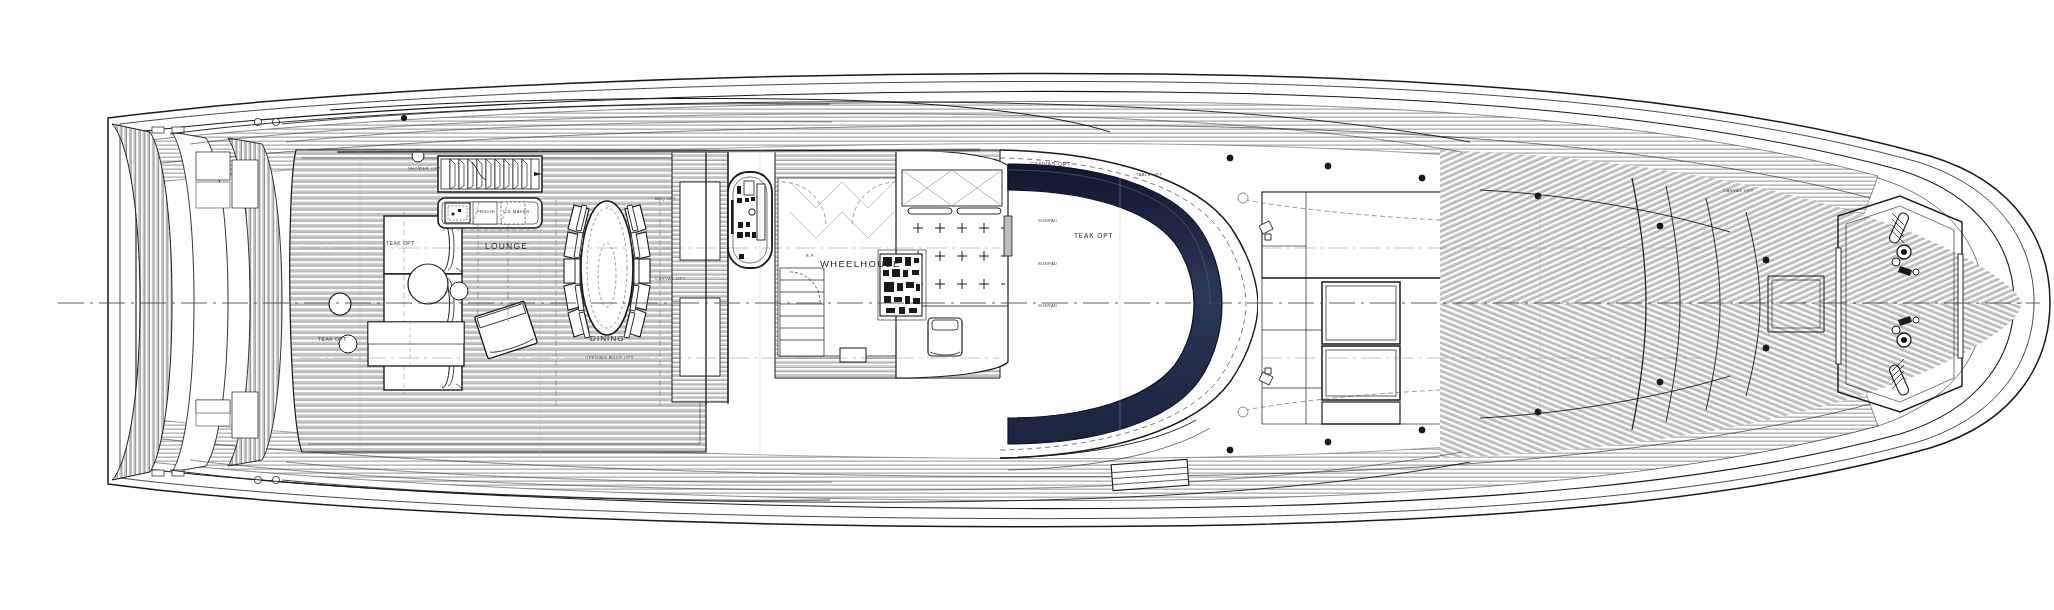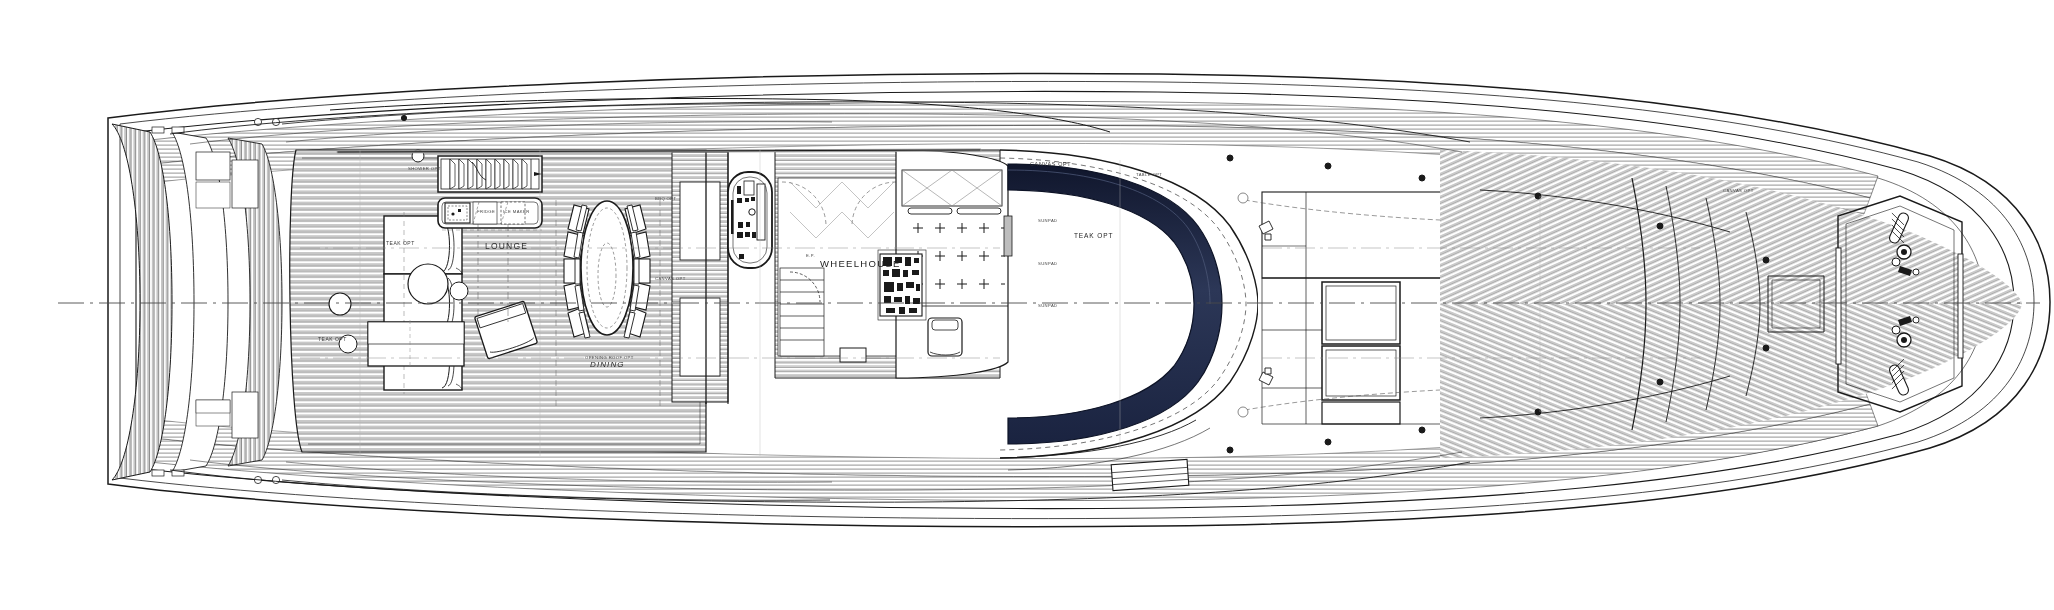--- a/index.html
+++ b/index.html
@@ -622,21 +622,21 @@
     <line x1="360" y1="150" x2="360" y2="456"></line>
     <line x1="540" y1="150" x2="540" y2="456"></line>
     <line x1="760" y1="150" x2="760" y2="456"></line>
     <line x1="1120" y1="160" x2="1120" y2="448"></line>
     <line x1="1540" y1="196" x2="1540" y2="412"></line>
   </g>
 </svg>
 
 <div class="lbl lbl-lounge" style="left:469px; top:241px;">LOUNGE</div>
 
-<div class="lbl lbl-dining" style="left:590px; top:360px;font-style:italic;">DINING</div>
+<div class="lbl lbl-dining" style="left:590px; top:334px;">DINING</div>
 
 <div class="lbl lbl-wheel" style="left:820px; top:258px;">WHEELHOUSE</div>
 
 <div class="lbl lbl-sm" style="left:386px; top:240px;">TEAK OPT</div>
 
 <div class="lbl lbl-sm" style="left:318px; top:336px;">TEAK OPT</div>
 
 <div class="lbl lbl-xs" style="left:408px; top:166px;">SHOWER OPT</div>
 
 <div class="lbl lbl-xs" style="left:477px; top:209px;">FRIDGE</div>

